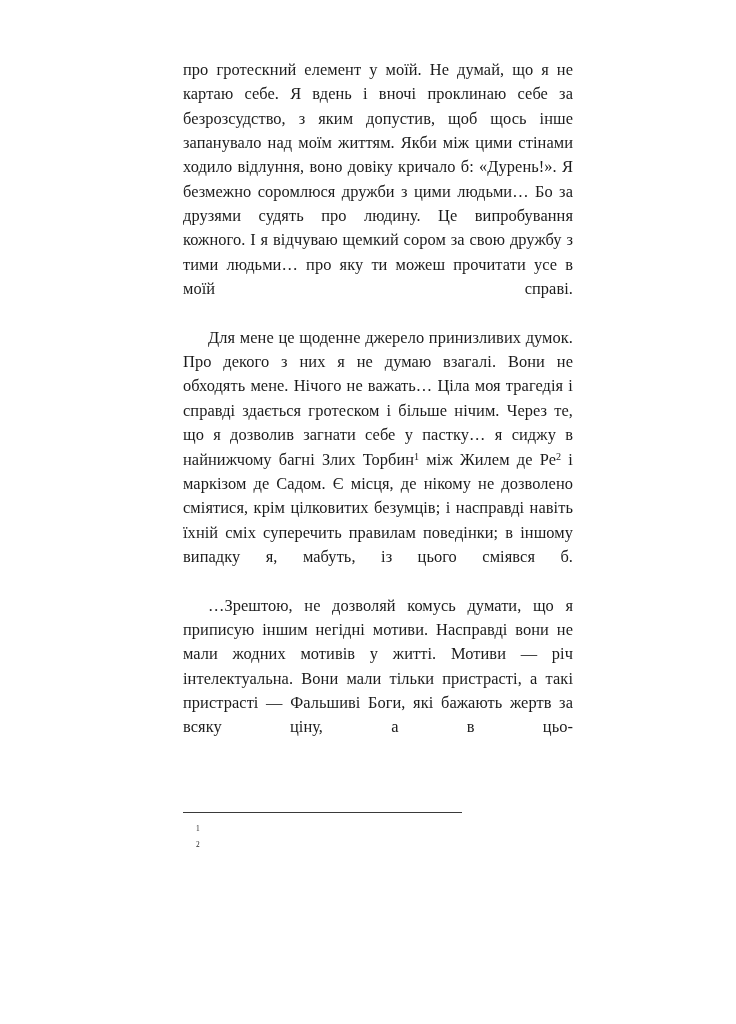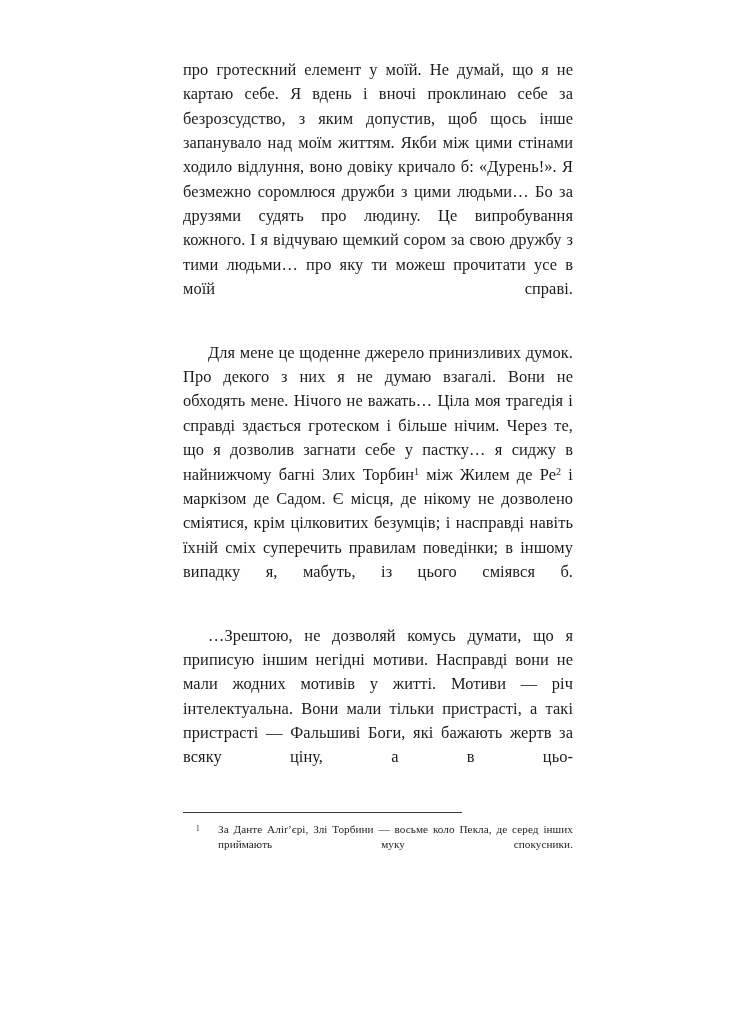--- a/index.html
+++ b/index.html
@@ -34,21 +34,21 @@
     text-justify: inter-word;
     text-indent: 0;
     hyphens: manual;
     word-spacing: 0.02em;
     letter-spacing: 0.004em;
   }
   .para.indent {
     text-indent: 25px;
   }
   .para + .para {
-    margin-top: 15px;
+    margin-top: 0;
   }
   
   .para::after {
     content: "";
     display: inline-block;
     width: 100%;
   }
   sup.fnref {
     font-size: 0.62em;
     vertical-align: 0.45em;
@@ -124,21 +124,21 @@
     <p class="para indent"><span>Для мене це щоденне джерело принизливих думок. Про декого з них я не думаю взагалі. Вони не обходять мене. Нічого не важать… Ціла моя трагедія і справді здається гротеском і більше нічим. Через те, що я дозволив загнати себе у пастку… я сиджу в найнижчому багні Злих Торбин</span><sup class="fnref">1</sup><span> між Жилем де Ре</span><sup class="fnref">2</sup><span> і маркізом де Садом. Є місця, де нікому не дозволено сміятися, крім цілковитих безумців; і насправді навіть їхній сміх суперечить правилам поведінки; в іншому випадку я, мабуть, із цього сміявся б.</span></p>
 
     <p class="para indent"><span>…Зрештою, не дозволяй комусь думати, що я приписую іншим негідні мотиви. Насправді вони не мали жодних мотивів у житті. Мотиви — річ інтелектуальна. Вони мали тільки пристрасті, а такі пристрасті — Фальшиві Боги, які бажають жертв за всяку ціну, а в цьо-</span></p>
 
   </div>
 
   <div class="footnotes">
     <hr class="fn-rule">
     <ul class="fn-list">
       <li class="fn-item">
-        <span class="fn-marker">1</span><span>За Данте Аліґ’єрі, Злі Торбини — восьме коло Пекла, де серед інших приймають муку спокусники.</span>
+        <span class="fn-marker">1</span>
       </li>
       <li class="fn-item">
         <span class="fn-marker">2</span>
       </li>
     </ul>
   </div>
 
   <div class="folio">24</div>
 
 </div>

